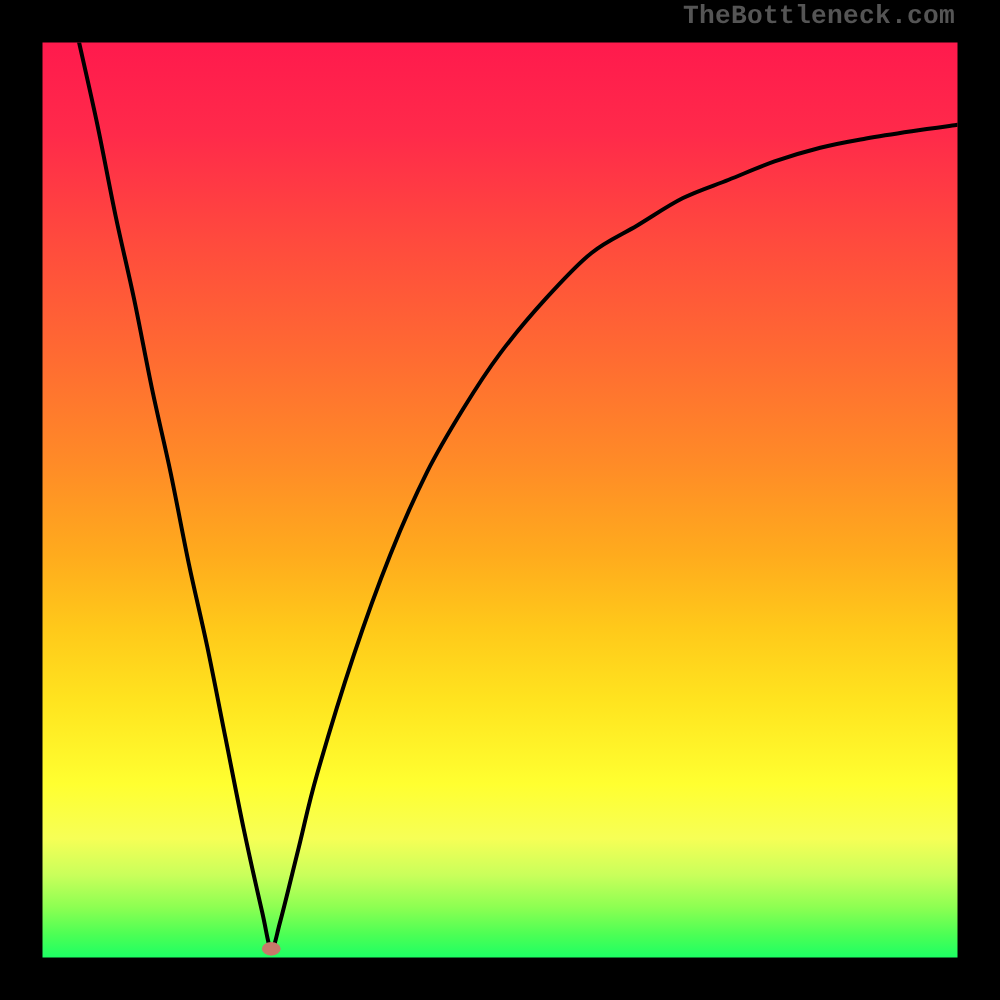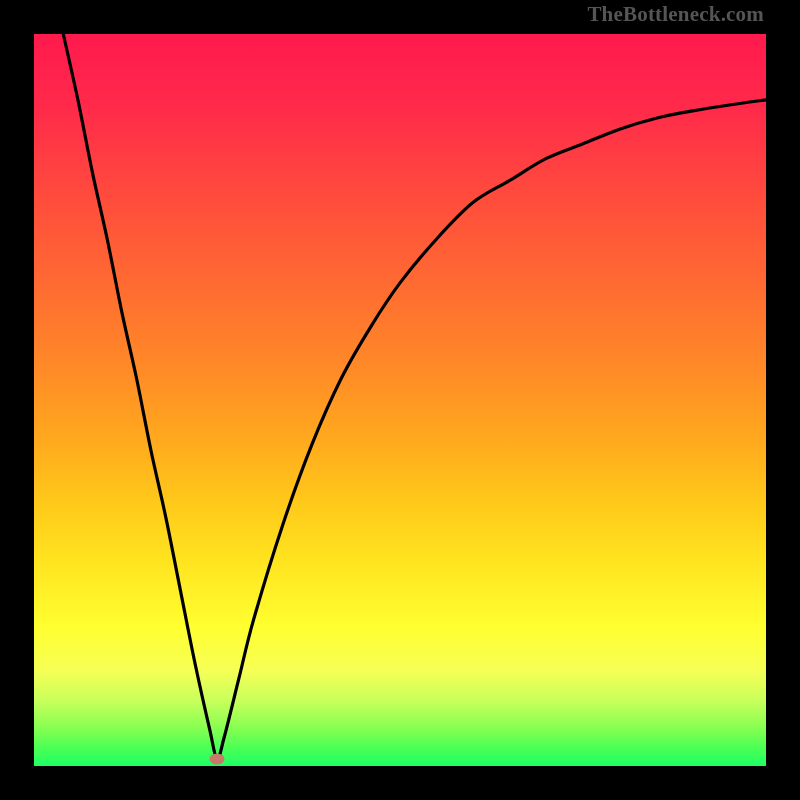--- a/index.html
+++ b/index.html
@@ -42,21 +42,21 @@
       #1dff64 100%
     );
   }
   .watermark {
     position: absolute;
     top: 2px;
     right: 36px;
     font-size: 21px;
     font-weight: 600;
     color: #555;
-    font-family: Liberation Serif, serif;
+    font-family: Liberation Mono, monospace;
     letter-spacing: 0.2px;
   }
   svg.curve {
     position: absolute;
     left: 0;
     top: 0;
   }
   .marker {
     position: absolute;
     width: 15px;

